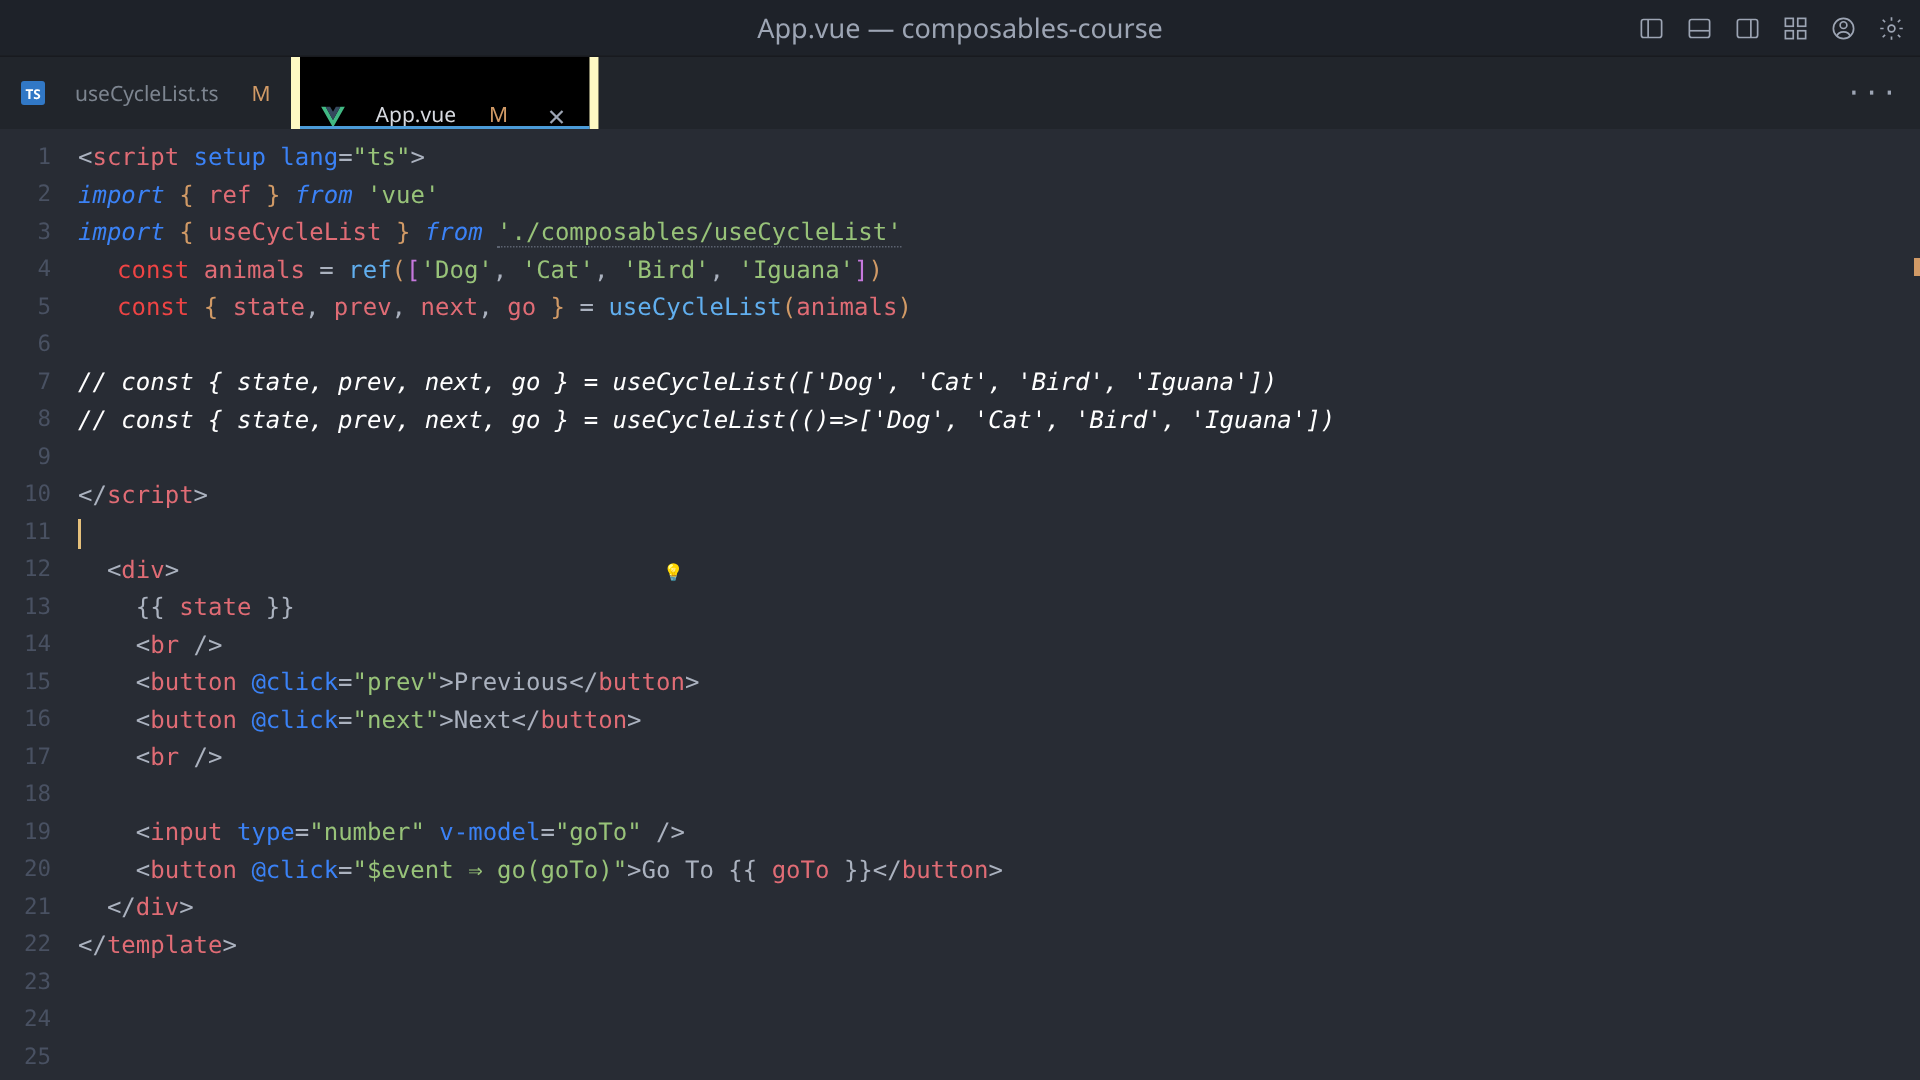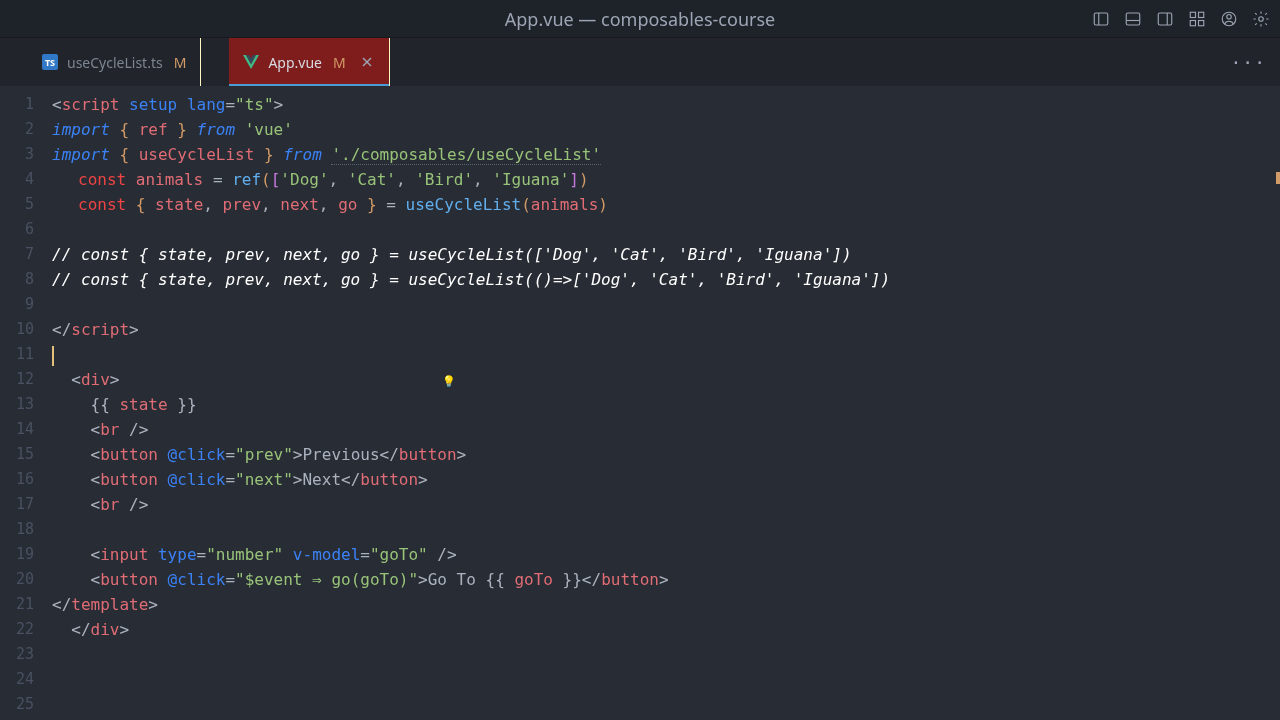--- a/index.html
+++ b/index.html
@@ -48,32 +48,32 @@
   background: #21252b;
   display: flex;
   align-items: center;
   position: relative;
 }
 .tab {
   height: 48px;
   display: flex;
   align-items: center;
   padding: 0 14px 0 14px;
-  gap: 9px;
+  gap: 20px;
   cursor: pointer;
   color: #7d8590;
   font-family: -apple-system, system-ui, sans-serif;
   font-size: 14px;
-  border-right: 1px solid #fef9c3;
-  margin-left: 28px;
+  border-right: 6px solid #fef9c3;
 }
 .tab.active {
-  background: #7f1d1d;
+  background: #000000;
   color: #d7dae0;
   position: relative;
+  align-items: flex-end;
 }
 .tab.active::after {
   content: '';
   position: absolute;
   bottom: 0; left: 0; right: 0;
   height: 2px;
   background: #4b9bd8;
 }
 .tab-icon { width: 16px; height: 16px; flex-shrink: 0; }
 .tab-icon.ts { background: #3178c6; border-radius: 2px; display: flex; align-items: center; justify-content: center; color: #fff; font-size: 9px; font-weight: bold; }
@@ -255,20 +255,20 @@
     <div class="code-line"><span class="cursor-bar"></span></div>
     <div class="code-line"><span class="tok-punct">  &lt;</span><span class="tok-tag">div</span><span class="tok-punct">&gt;</span></div>
     <div class="code-line"><span class="tok-punct">    </span><span class="tok-template">{{ </span><span class="tok-var">state</span><span class="tok-template"> }}</span></div>
     <div class="code-line"><span class="tok-punct">    &lt;</span><span class="tok-tag">br</span><span class="tok-punct"> /&gt;</span></div>
     <div class="code-line"><span class="tok-punct">    &lt;</span><span class="tok-tag">button</span><span class="tok-punct"> </span><span class="tok-attr">@click</span><span class="tok-punct">=</span><span class="tok-string">"prev"</span><span class="tok-punct">&gt;</span><span class="tok-text">Previous</span><span class="tok-punct">&lt;/</span><span class="tok-tag">button</span><span class="tok-punct">&gt;</span></div>
     <div class="code-line"><span class="tok-punct">    &lt;</span><span class="tok-tag">button</span><span class="tok-punct"> </span><span class="tok-attr">@click</span><span class="tok-punct">=</span><span class="tok-string">"next"</span><span class="tok-punct">&gt;</span><span class="tok-text">Next</span><span class="tok-punct">&lt;/</span><span class="tok-tag">button</span><span class="tok-punct">&gt;</span></div>
     <div class="code-line"><span class="tok-punct">    &lt;</span><span class="tok-tag">br</span><span class="tok-punct"> /&gt;</span></div>
     <div class="code-line"></div>
     <div class="code-line"><span class="tok-punct">    &lt;</span><span class="tok-tag">input</span><span class="tok-punct"> </span><span class="tok-attr">type</span><span class="tok-punct">=</span><span class="tok-string">"number"</span><span class="tok-punct"> </span><span class="tok-attr">v-model</span><span class="tok-punct">=</span><span class="tok-string">"goTo"</span><span class="tok-punct"> /&gt;</span></div>
     <div class="code-line"><span class="tok-punct">    &lt;</span><span class="tok-tag">button</span><span class="tok-punct"> </span><span class="tok-attr">@click</span><span class="tok-punct">=</span><span class="tok-string">"$event ⇒ go(goTo)"</span><span class="tok-punct">&gt;</span><span class="tok-text">Go To </span><span class="tok-template">{{ </span><span class="tok-var">goTo</span><span class="tok-template"> }}</span><span class="tok-punct">&lt;/</span><span class="tok-tag">button</span><span class="tok-punct">&gt;</span></div>
+    <div class="code-line"><span class="tok-punct">  &lt;/</span><span class="tok-tag">div</span><span class="tok-punct">&gt;</span></div>
     <div class="code-line"><span class="tok-punct">&lt;/</span><span class="tok-tag">template</span><span class="tok-punct">&gt;</span></div>
-    <div class="code-line"><span class="tok-punct">  &lt;/</span><span class="tok-tag">div</span><span class="tok-punct">&gt;</span></div>
     <div class="code-line"></div>
     <span class="lightbulb">💡</span>
   </div>
   <div class="accent-bar"></div>
   <div class="minimap-slider"></div>
 </div>
 
 </body></html>

